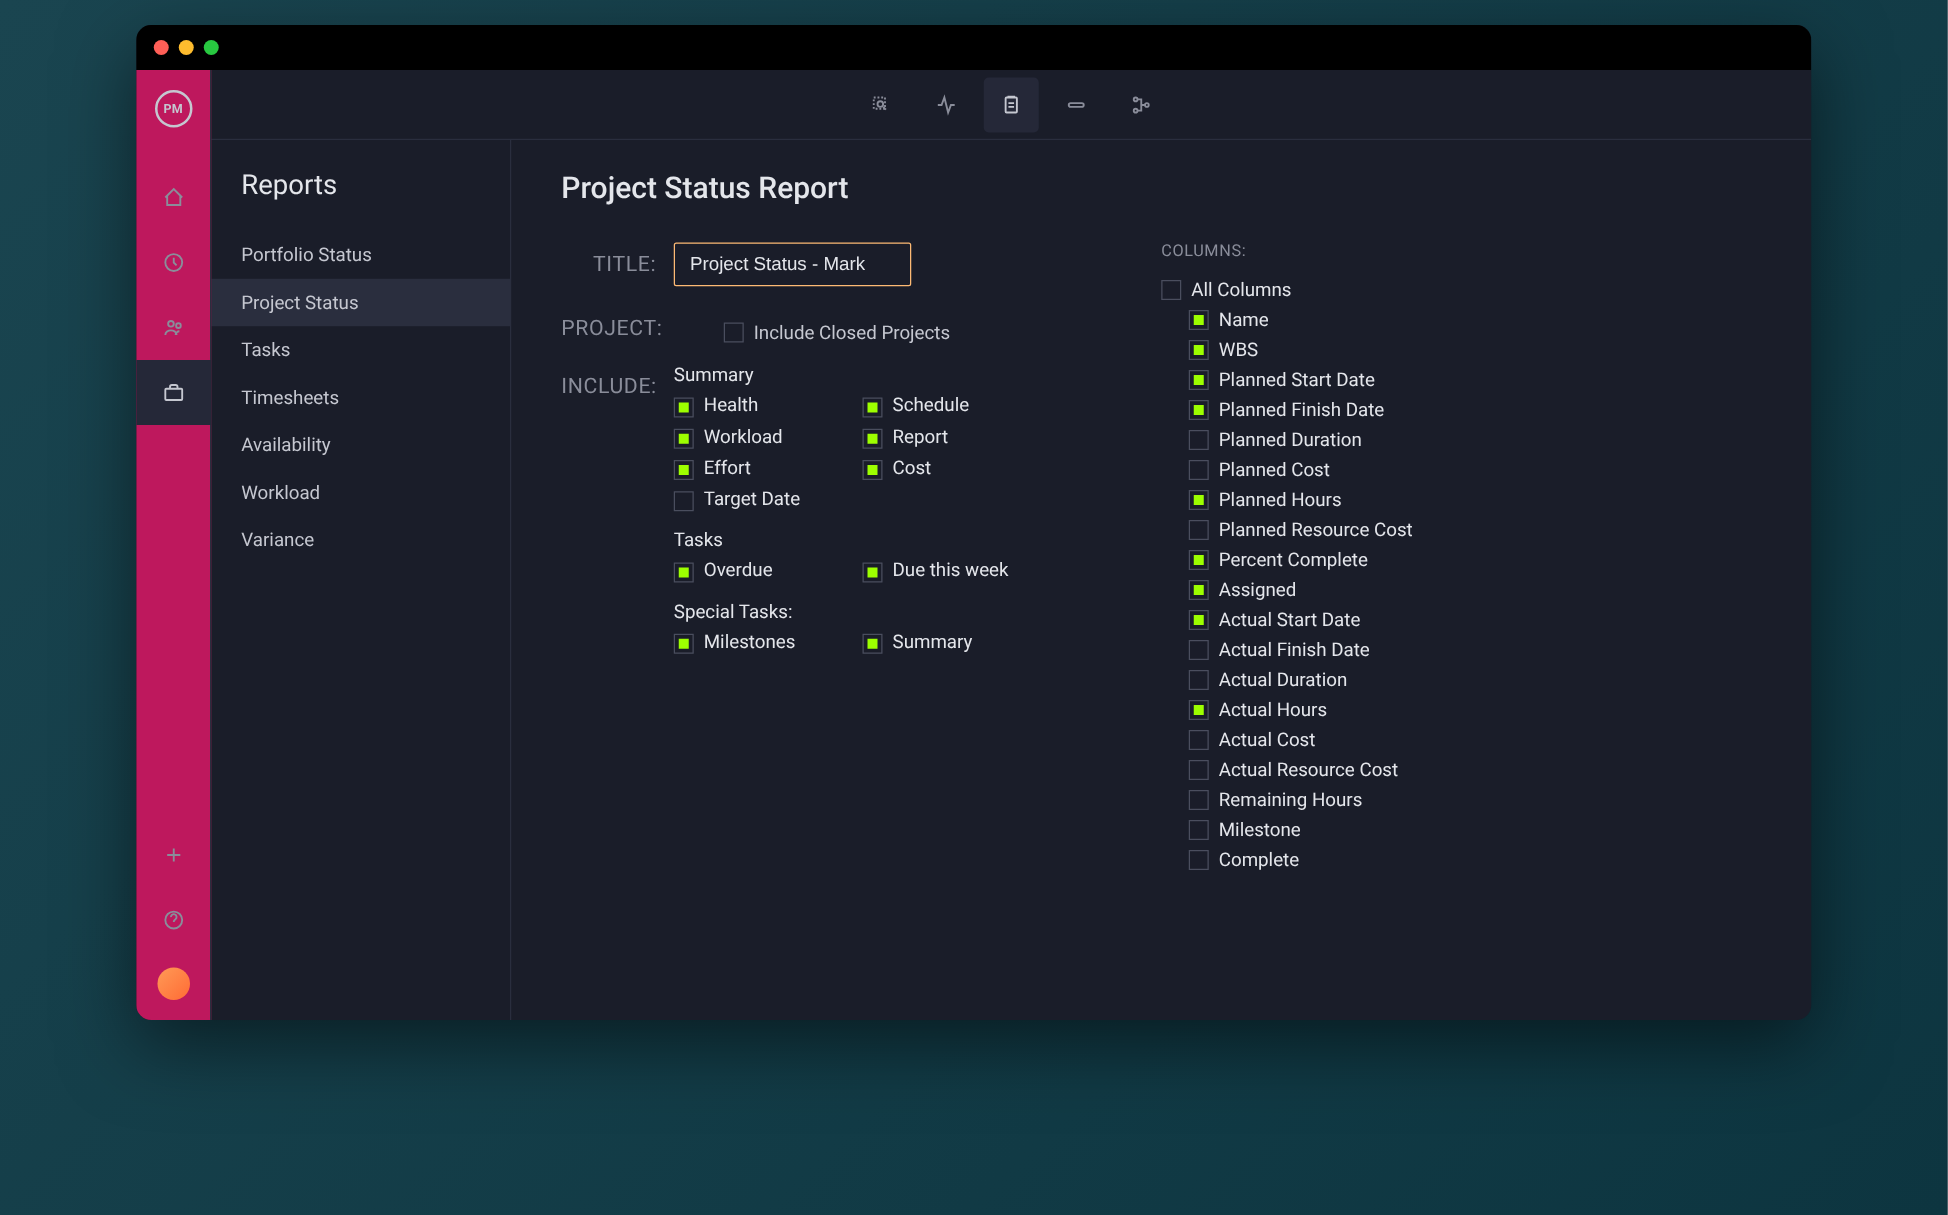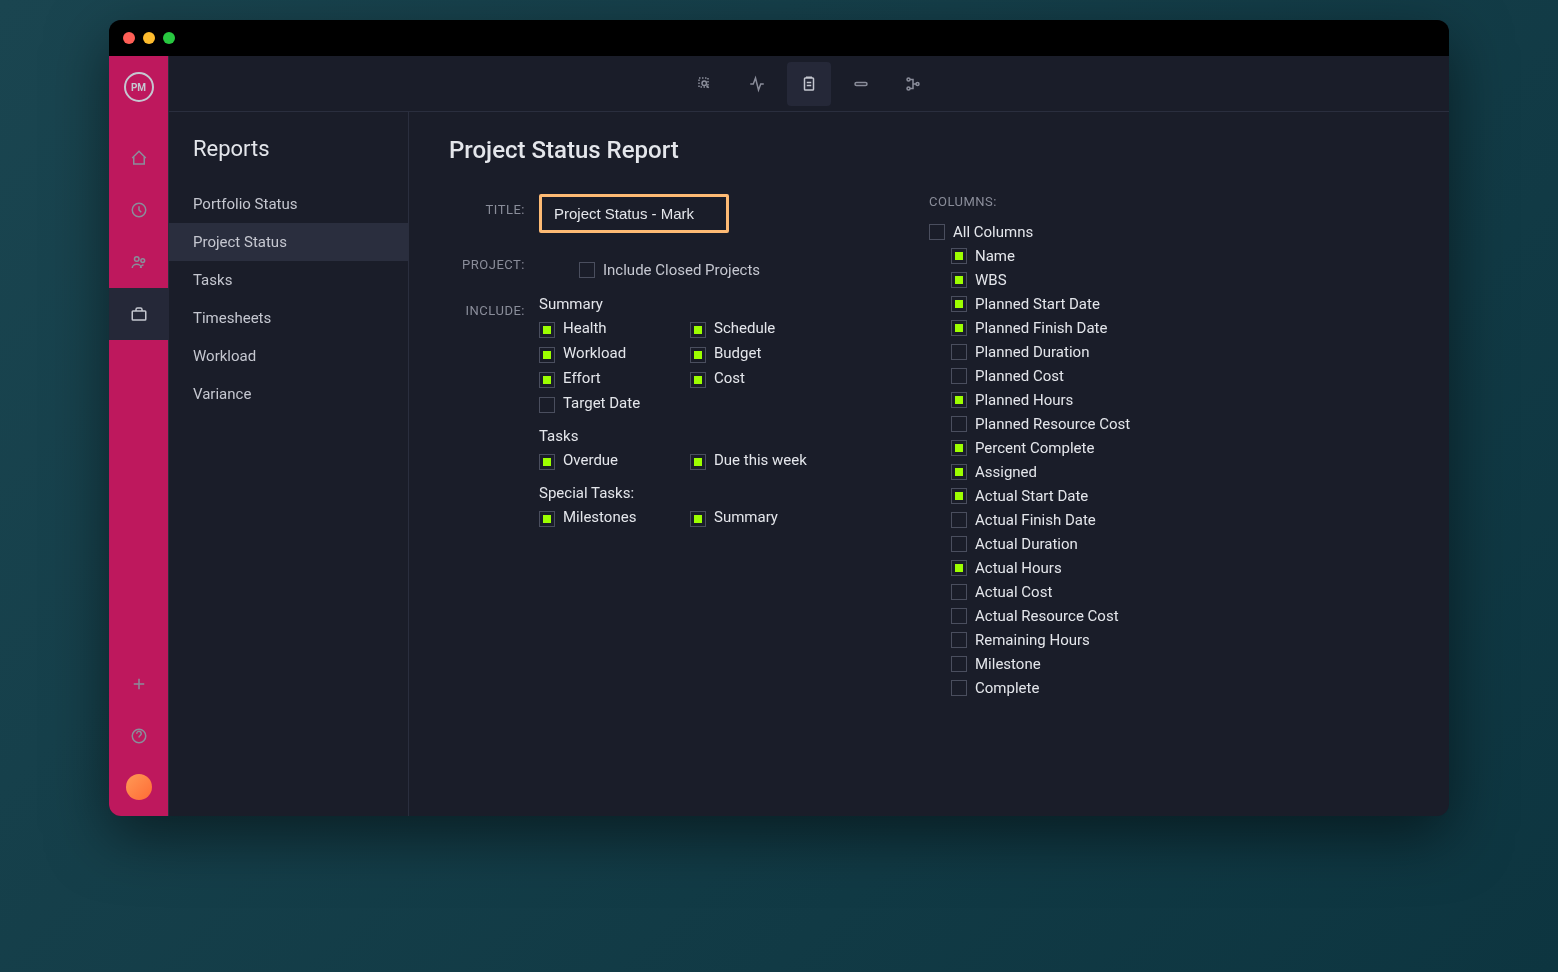--- a/index.html
+++ b/index.html
@@ -147,28 +147,28 @@
 .form-row {
   display: flex;
   align-items: flex-start;
   margin-bottom: 16px;
 }
 .form-label {
   width: 90px;
   text-align: right;
   padding-right: 14px;
   color: #8a8d9a;
-  font-size: 13px;
+  font-size: 17px;
   letter-spacing: 0.5px;
   padding-top: 8px;
 }
 .form-field { flex: 1; }
 .text-input {
   background: #1a1d29;
-  border: 3px solid #fdba74;
+  border: 1px solid #fdba74;
   color: #e4e6eb;
   padding: 8px 12px;
   font-size: 15px;
   width: 190px;
   border-radius: 2px;
 }
 .select-input {
   background: #1a1d29;
   border: 1px solid #3a3e4e;
   color: #e4e6eb;
@@ -335,20 +335,21 @@
       </div>
 
       <div class="main">
         <div class="sidebar">
           <div class="sidebar-title">Reports</div>
           <div id="sidebar-items">
               <div class="sidebar-item">Portfolio Status</div>
               <div class="sidebar-item active">Project Status</div>
               <div class="sidebar-item">Tasks</div>
               <div class="sidebar-item">Timesheets</div>
+              <div class="sidebar-item">Availability</div>
               <div class="sidebar-item">Workload</div>
               <div class="sidebar-item">Variance</div>
             </div>
         </div>
 
         <div class="panel">
           <div class="page-title">Project Status Report</div>
 
           <div class="form-area">
             <div class="left-col">
@@ -381,21 +382,21 @@
                       <div class="cb-cell">
                         <span class="cb checked"></span>
                         <span>Schedule</span>
                       </div>
                       <div class="cb-cell">
                         <span class="cb checked"></span>
                         <span>Workload</span>
                       </div>
                       <div class="cb-cell">
                         <span class="cb checked"></span>
-                        <span>Budget</span>
+                        <span>Report</span>
                       </div>
                       <div class="cb-cell">
                         <span class="cb checked"></span>
                         <span>Effort</span>
                       </div>
                       <div class="cb-cell">
                         <span class="cb checked"></span>
                         <span>Cost</span>
                       </div>
                       <div class="cb-cell">

